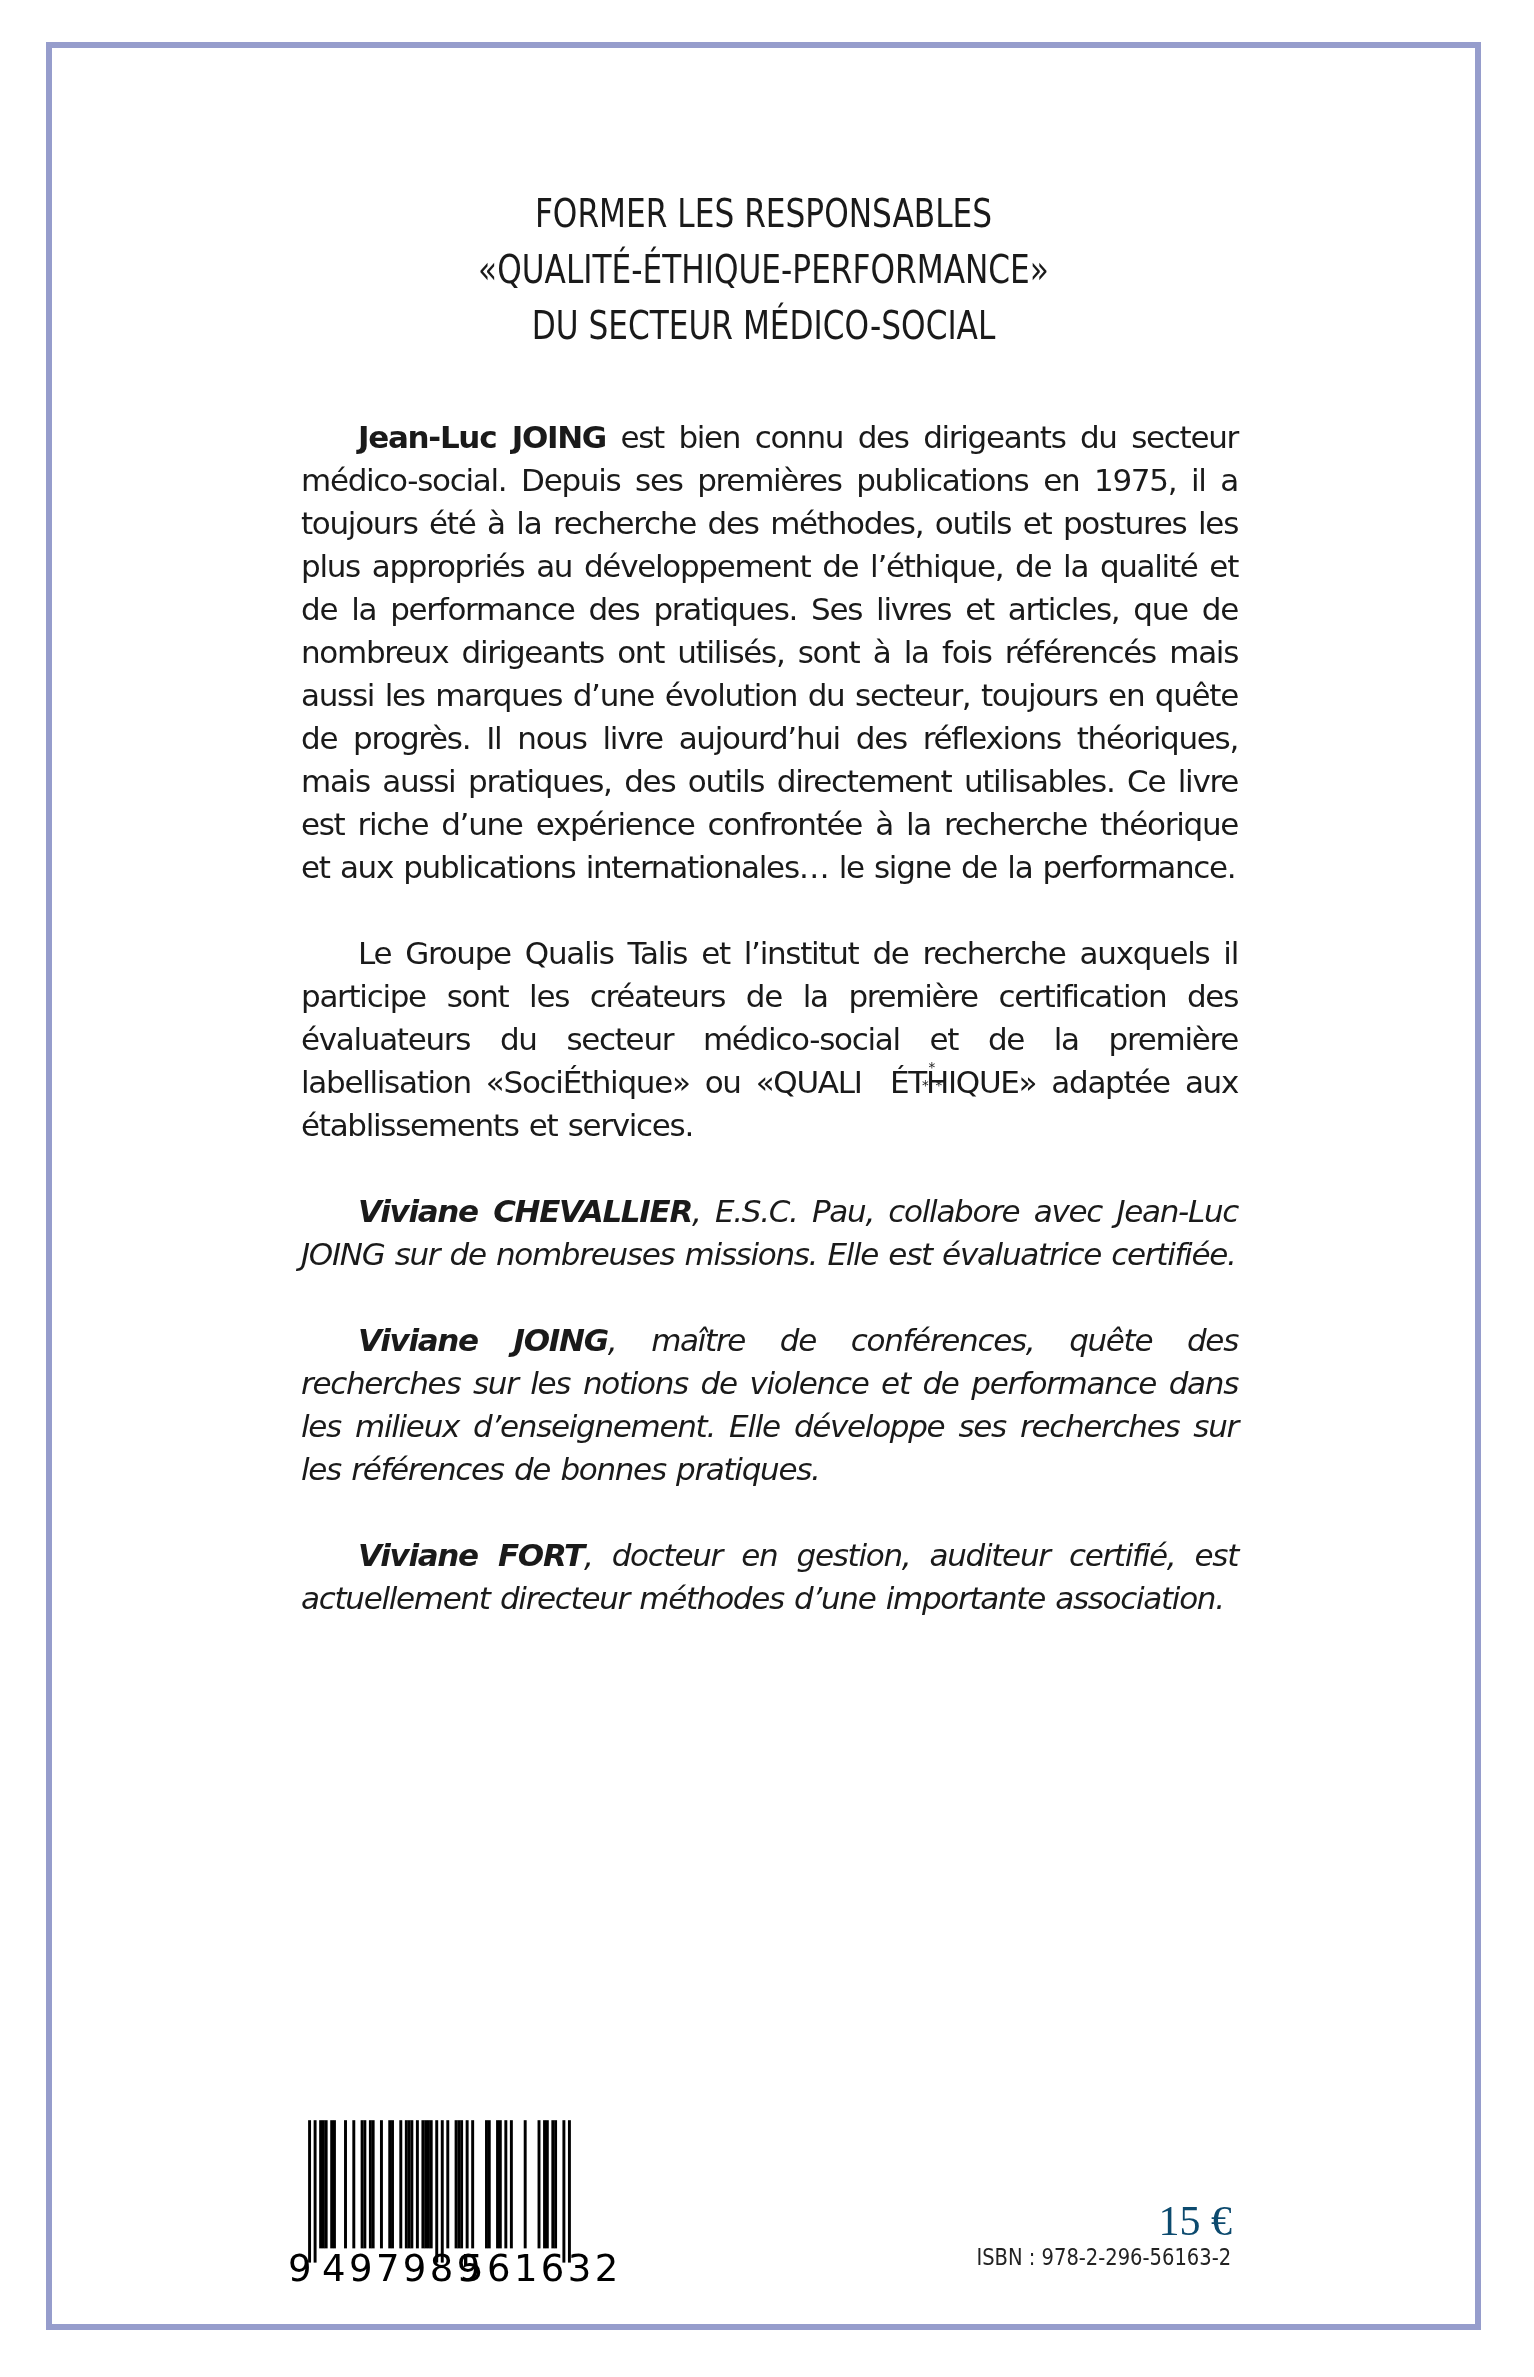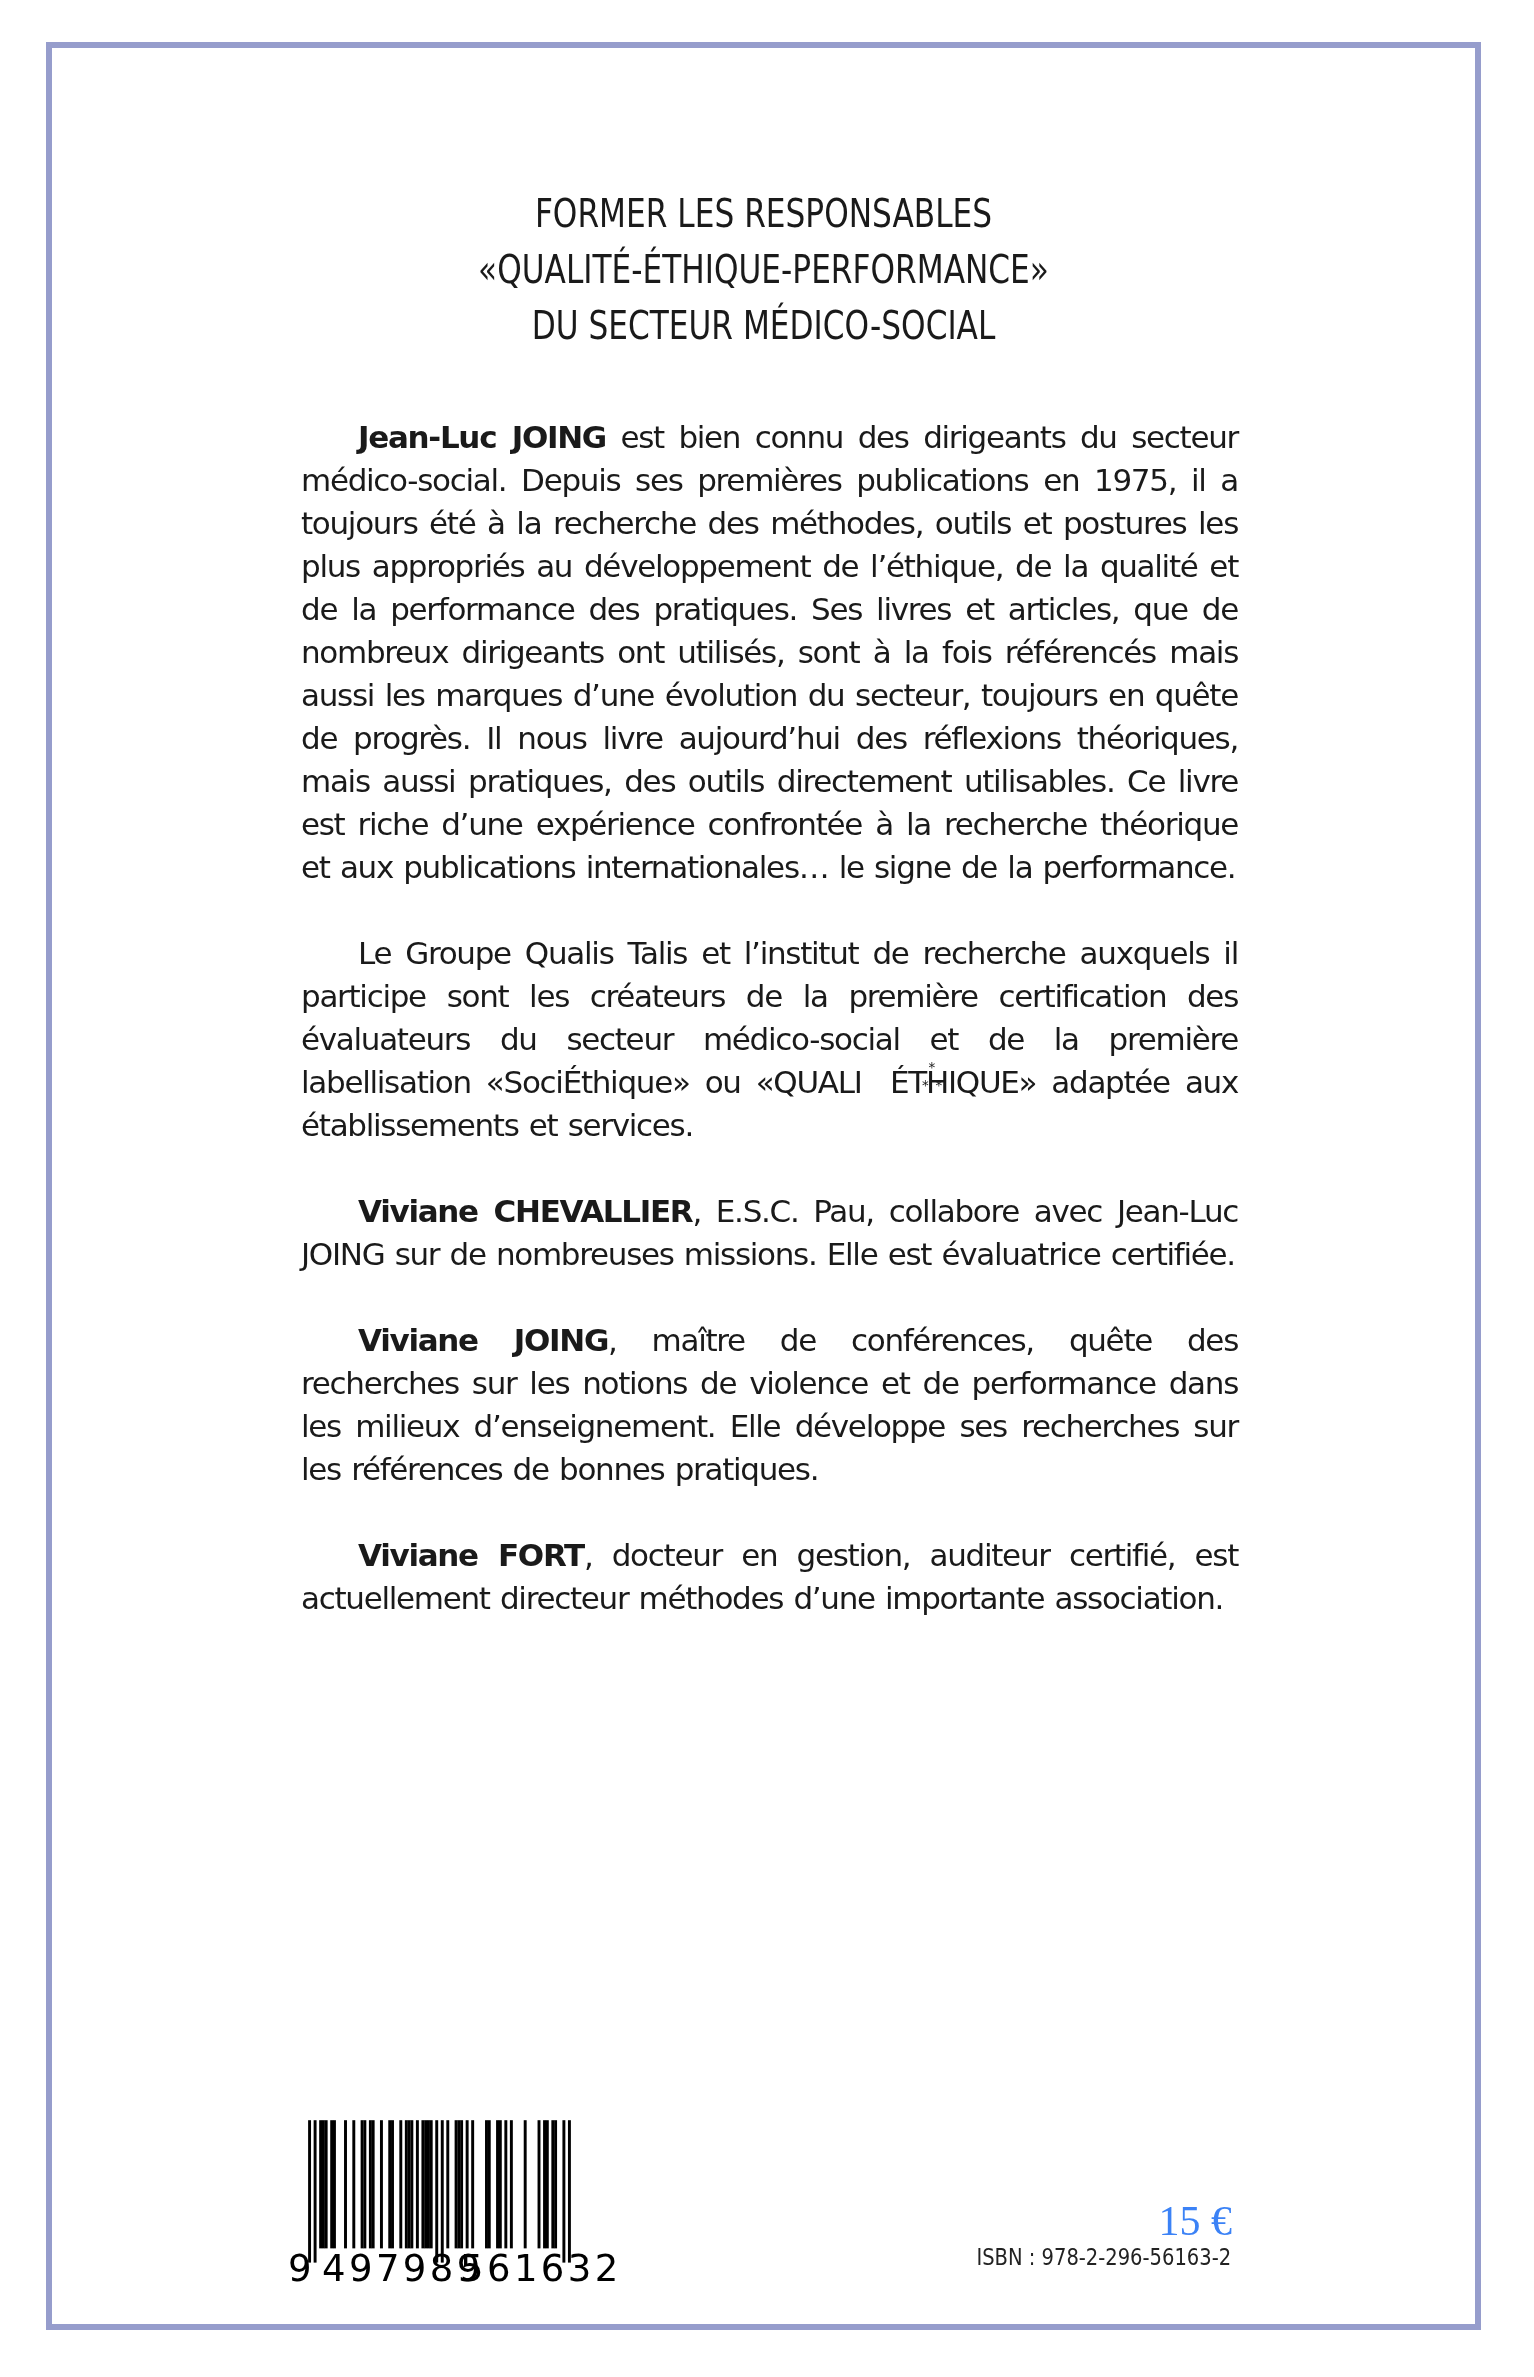--- a/index.html
+++ b/index.html
@@ -19,30 +19,30 @@
   .title div { white-space: nowrap; }
   .body {
     position: absolute; left: 289px; top: 416px; width: 949px;
     color: #1a1a1a;
     font-family: "DejaVu Sans", sans-serif; font-size: 31px; line-height: 43px;
   }
   .para {
     margin: 0 0 43px 12px; text-align: justify; text-align-last: left;
     text-indent: 57px; letter-spacing: -1.3px; word-spacing: 1.7px;
   }
-  .para.italic { }
+  .para.italic { font-style: italic; }
   .para b { font-weight: bold; }
   .stars { font-size: 13.4px; position: relative; display: inline-block; width: 28.5px; height: 17px; vertical-align: baseline; }
   .stars span { position: absolute; line-height: 1; }
   .barcode { position: absolute; left: 288px; top: 2120px; width: 289px; height: 168px; }
   .barcode svg { position: absolute; left: 0; top: 0; }
   .bc-digit { position: absolute; top: 130px; font-family: "DejaVu Sans", sans-serif; font-size: 37px; color: #000; line-height: 1; }
   .price {
     position: absolute; right: 302px; top: 2200px;
-    font-family: "Liberation Serif", serif; font-size: 42px; color: #3b82f6; line-height: 1;
+    font-family: "Liberation Serif", serif; font-size: 42px; color: #0c4a6e; line-height: 1;
   }
   .isbn {
     position: absolute; right: 303px; top: 2246px;
     font-family: "DejaVu Sans", sans-serif; font-size: 22.7px; color: #222; line-height: 1;
     transform: scaleX(0.86); transform-origin: right top;
   }
 </style>
 </head>
 <body>
 

